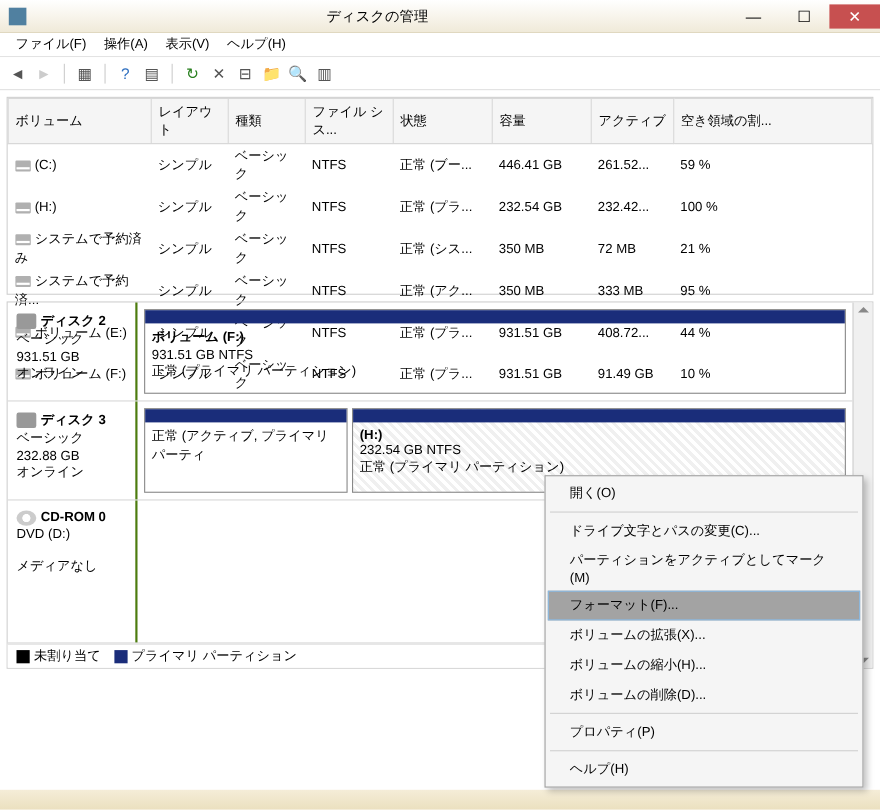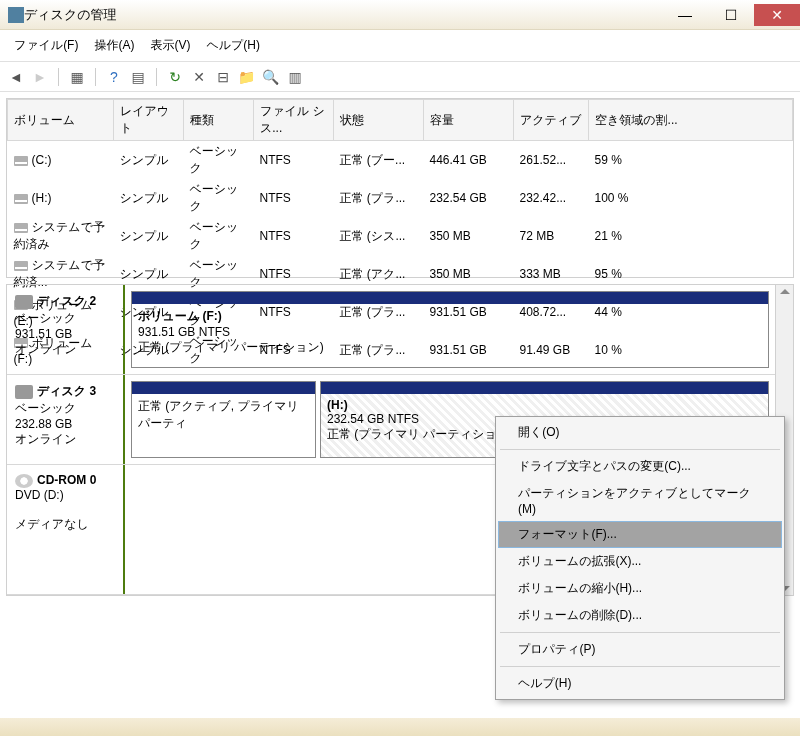--- a/index.html
+++ b/index.html
@@ -1,25 +1,25 @@
 <!DOCTYPE html>
 <html><head>
 <meta charset="utf-8">
 <style>
 * { box-sizing: border-box; margin: 0; padding: 0; font-family: "Meiryo", "Segoe UI", sans-serif; font-size: 12px; }
 body { background: #fff; width: 800px; height: 736px; overflow: hidden; }
 
 .titlebar { height: 30px; background: linear-gradient(#fff, #f0ead9); display: flex; align-items: center; position: relative; border-bottom: 1px solid #e0d8c0; }
 .titlebar .icon { width: 16px; height: 16px; margin-left: 8px; background: #5080a0; }
-.titlebar .title { flex: 1; text-align: left; font-size: 13px; }
+.titlebar .title { flex: 1; text-align: center; font-size: 13px; }
 .titlebar .btns { display: flex; }
 .titlebar .btn { width: 46px; height: 22px; display: flex; align-items: center; justify-content: center; font-size: 14px; }
 .titlebar .close { background: #c75050; color: #fff; width: 46px; }
 
-.menubar { height: 32px; display: flex; align-items: center; padding: 0 6px; background: #fff; border-bottom: 1px solid #e0e0e0; }
+.menubar { height: 22px; display: flex; align-items: center; padding: 0 6px; background: #fff; border-bottom: 1px solid #e0e0e0; }
 .menubar span { padding: 2px 8px; cursor: default; }
 
 .toolbar { height: 30px; display: flex; align-items: center; padding: 0 6px; gap: 4px; background: #fff; border-bottom: 1px solid #e0e0e0; }
 .tool-icon { width: 20px; height: 20px; display: inline-flex; align-items: center; justify-content: center; font-size: 14px; color: #555; }
 .tool-sep { width: 1px; height: 18px; background: #ccc; margin: 0 4px; }
 
 .table-container { border: 2px solid #fff; margin: 6px; margin-bottom: 0; background: #fff; border: 1px solid #d0d0d0; height: 180px; }
 .volume-table { width: 100%; border-collapse: collapse; }
 .volume-table th { text-align: left; padding: 3px 6px; background: #f5f5f5; border: 1px solid #d8d8d8; font-weight: normal; font-size: 12px; }
 .volume-table td { padding: 2px 6px; }
@@ -43,21 +43,21 @@
 .scrollbar::after { border-top: 5px solid #888; margin-bottom: 4px; }
 
 .graphical-wrap { display: flex; }
 .graphical-left { flex: 1; }
 
 .legend { height: 22px; display: flex; align-items: center; padding: 0 8px; gap: 12px; border-top: 1px solid #d8d8d8; background: #fff; }
 .legend-box { display: inline-block; width: 12px; height: 12px; margin-right: 4px; vertical-align: middle; }
 .legend-black { background: #000; }
 .legend-blue { background: #1a2d7a; }
 
-.ctx-menu { position: absolute; left: 495px; top: 416px; width: 290px; background: #f5f5f5; border: 1px solid #a0a0a0; box-shadow: 3px 3px 6px rgba(0,0,0,0.25); padding: 2px; z-index: 100; }
+.ctx-menu { position: absolute; left: 495px; top: 432px; width: 290px; background: #f5f5f5; border: 1px solid #a0a0a0; box-shadow: 3px 3px 6px rgba(0,0,0,0.25); padding: 2px; z-index: 100; }
 .ctx-item { padding: 5px 20px; cursor: default; }
 .ctx-item.hover { background: #a3a3a3; border: 1px solid #8ab8e0; padding: 4px 19px; }
 .ctx-sep { height: 1px; background: #d0d0d0; margin: 3px 2px; }
 
 .bottom-border { position: absolute; bottom: 0; left: 0; right: 0; height: 18px; background: linear-gradient(#f5edd8, #ebe0bf); }
 </style>
 </head>
 <body>
 
 <div class="titlebar">
@@ -91,21 +91,21 @@
   <span class="tool-icon">⊟</span>
   <span class="tool-icon" style="color:#b08030">📁</span>
   <span class="tool-icon">🔍</span>
   <span class="tool-icon">▥</span>
 </div>
 
 <div class="table-container">
   <table class="volume-table">
     <thead>
         <tr>
-      <th style="width:106px">ボリューム</th>
+      <th style="width:130px">ボリューム</th>
       <th style="width:70px">レイアウト</th>
       <th style="width:70px">種類</th>
       <th style="width:80px">ファイル シス...</th>
       <th style="width:90px">状態</th>
       <th style="width:90px">容量</th>
       <th style="width:75px">アクティブ</th>
       <th>空き領域の割...</th>
     </tr>
       </thead>
     <tbody id="vol-body">
@@ -218,20 +218,24 @@
       <div class="disk-row" style="min-height:130px">
         <div class="disk-info">
           <div><span class="disk-icon cd-icon"></span><span class="disk-name">CD-ROM 0</span></div>
           <div>DVD (D:)</div>
           <div>&nbsp;</div>
           <div>メディアなし</div>
         </div>
         <div class="disk-parts"></div>
       </div>
 
+      <div class="legend">
+        <span><span class="legend-box legend-black"></span><span>未割り当て</span></span>
+        <span><span class="legend-box legend-blue"></span><span>プライマリ パーティション</span></span>
+      </div>
 
     </div>
     <div class="scrollbar"></div>
   </div>
 </div>
 
 <div class="ctx-menu">
   <div class="ctx-item">開く(O)</div>
   <div class="ctx-sep"></div>
   <div class="ctx-item">ドライブ文字とパスの変更(C)...</div>

